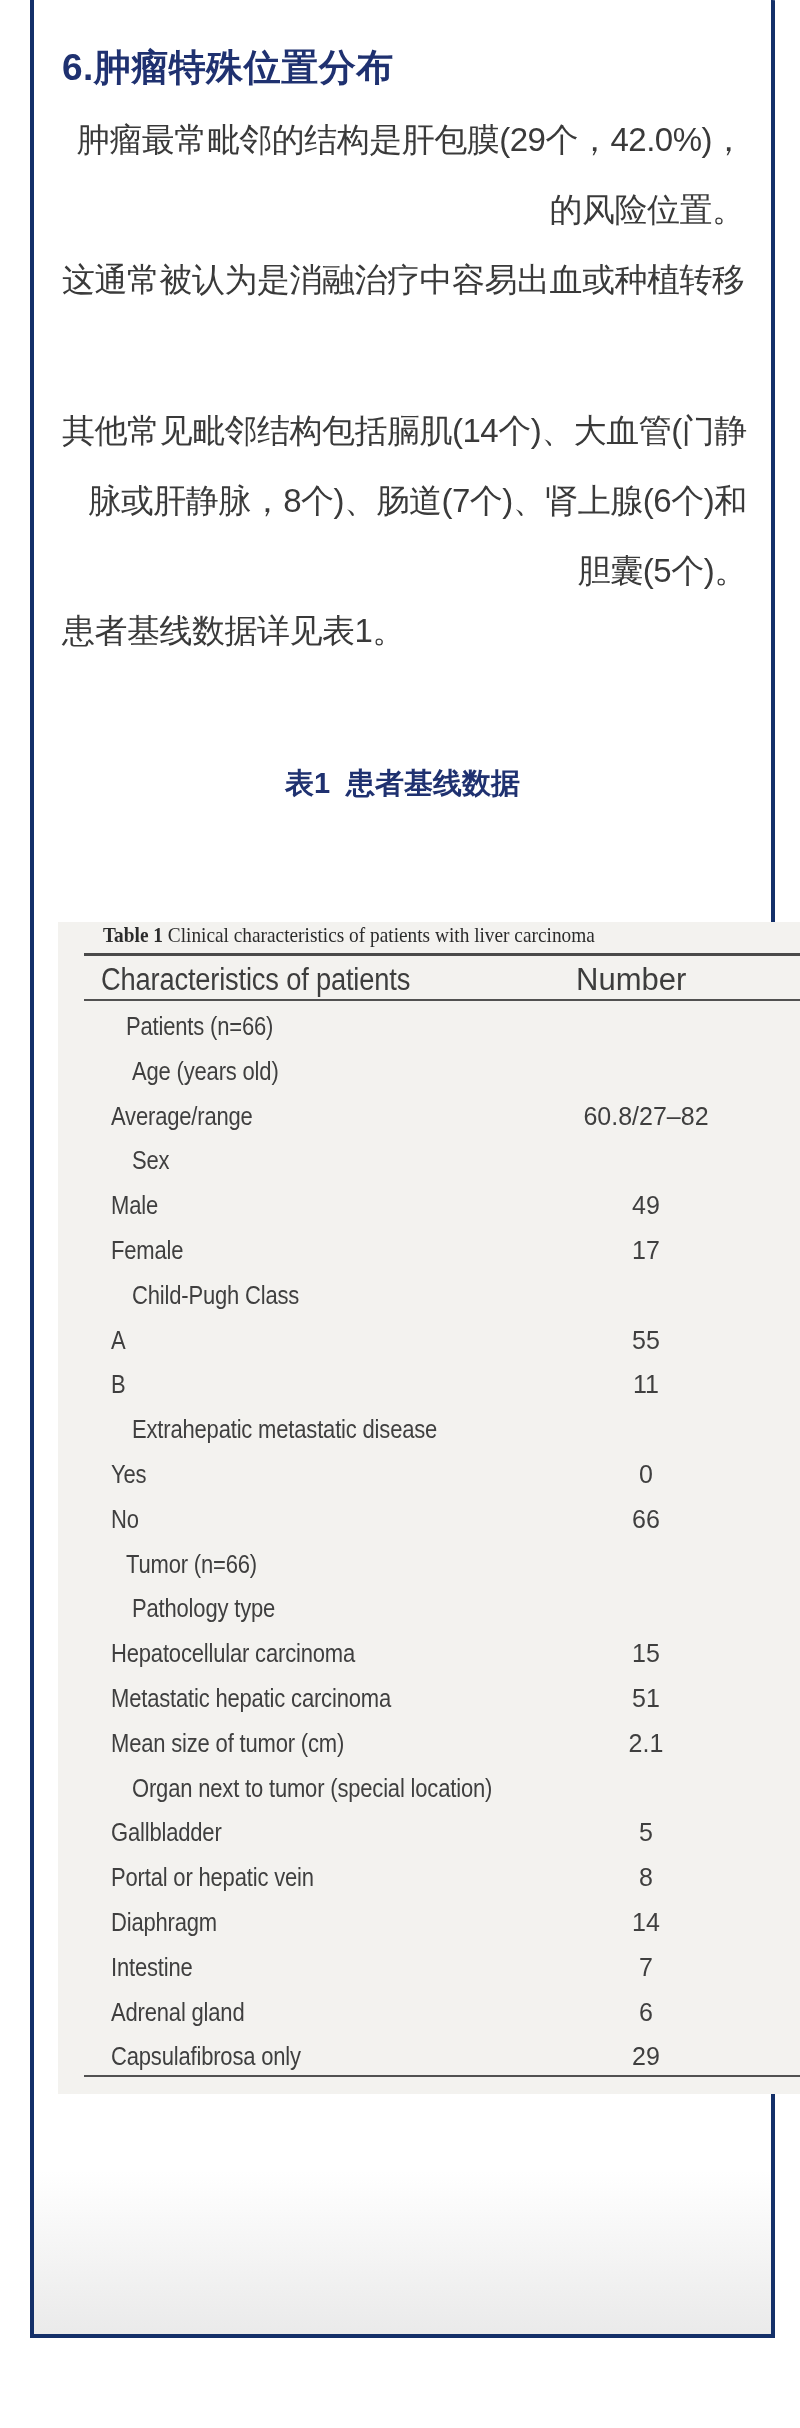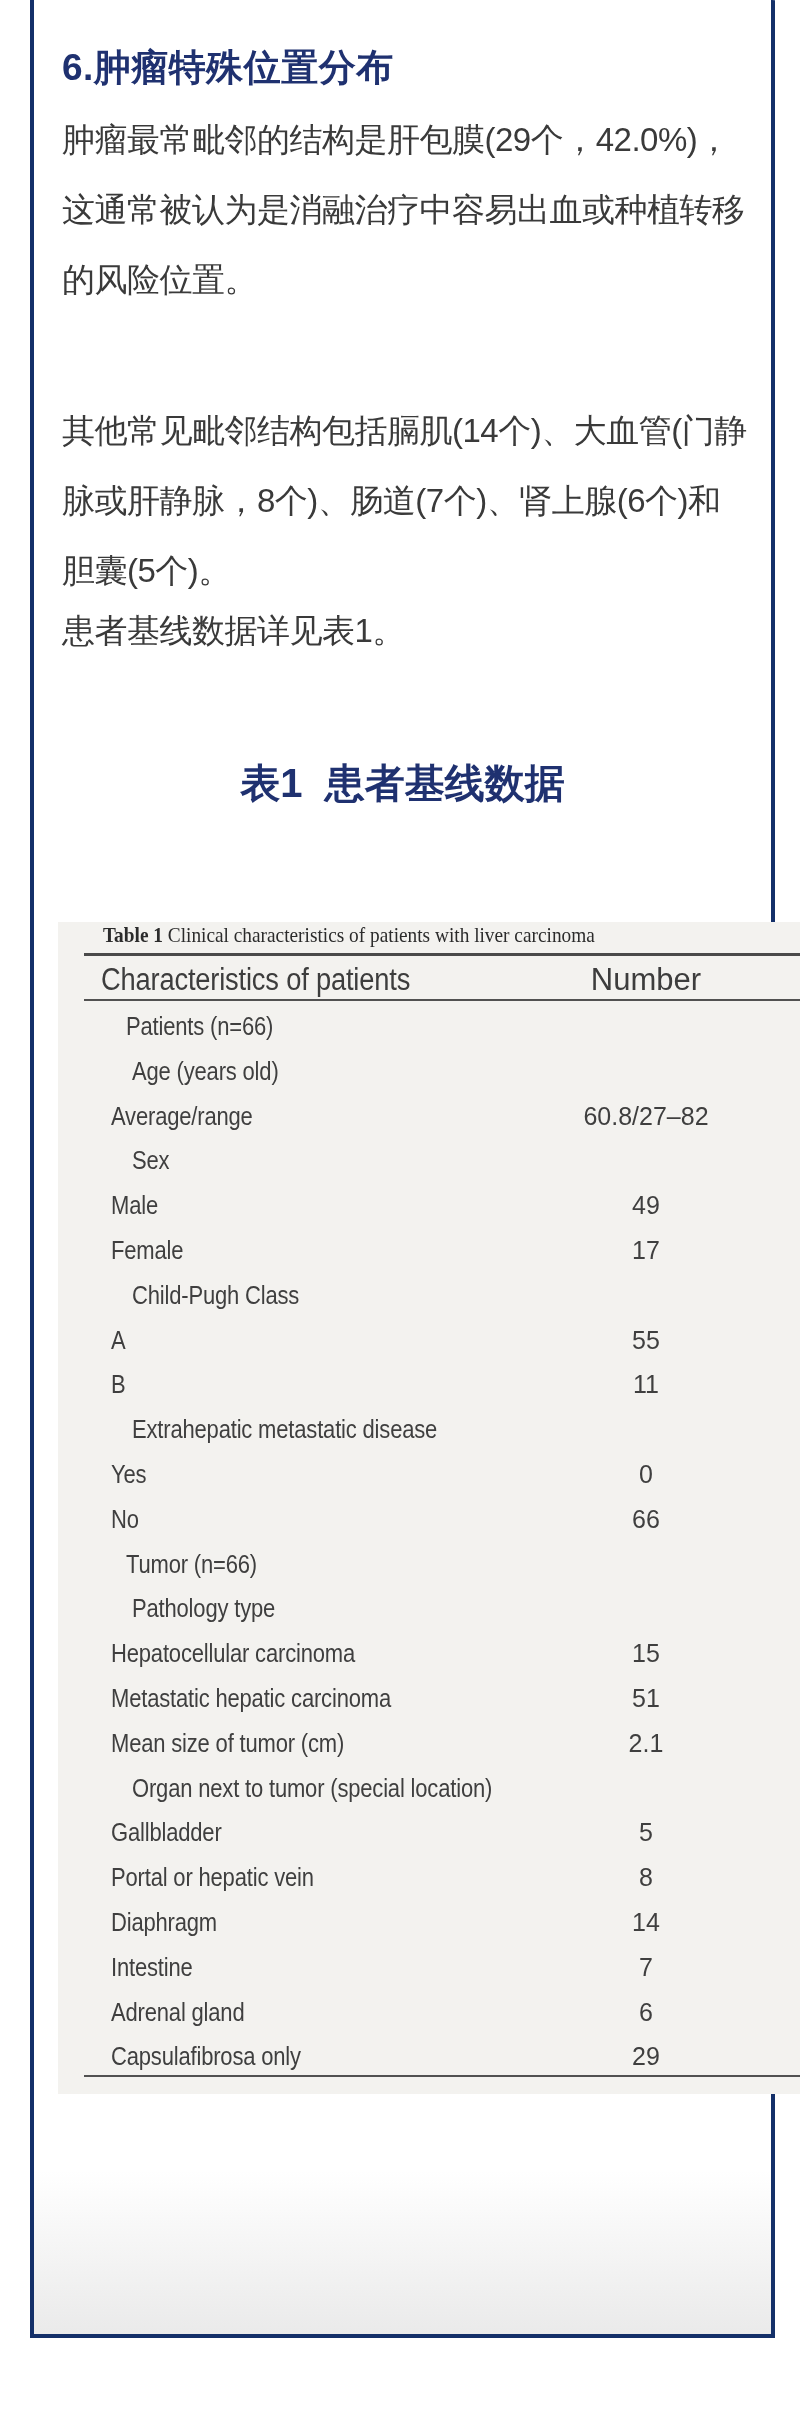--- a/index.html
+++ b/index.html
@@ -3,58 +3,58 @@
 <meta charset="utf-8">
 <style>
   html,body{margin:0;padding:0;background:#ffffff;}
   .page{position:relative;width:800px;height:2428px;background:#ffffff;overflow:hidden;
         font-family:"Liberation Sans","DejaVu Sans",sans-serif;border-radius:28px;}
   .frame{position:absolute;left:30px;top:0;width:745px;height:2338px;box-sizing:border-box;
          border-left:4px solid #143069;border-right:4px solid #143069;border-bottom:4px solid #143069;
          background:linear-gradient(180deg,#ffffff 0%,#ffffff 93%,#eaeaea 100%);}
   .sec-title{position:absolute;left:28px;top:46px;margin:0;font-size:37px;line-height:44px;
              font-weight:bold;color:#1f3170;letter-spacing:0.5px;white-space:nowrap;}
-  .para{position:absolute;left:28px;font-size:33px;color:#3a3a3a;letter-spacing:-0.5px;white-space:nowrap;}
+  .para{position:absolute;left:28px;font-size:33px;color:#3a3a3a;letter-spacing:-0.5px;white-space:nowrap;text-align:right;}
   .para .line{height:70px;line-height:70px;}
   .p1{top:105px;} .p2{top:396px;} .p3{top:596px;}
-  .table-caption{position:absolute;left:0;right:0;top:763px;text-align:center;font-size:40px;
+  .table-caption{position:absolute;left:0;right:0;top:763px;text-align:center;font-size:29px;
                  line-height:40px;font-weight:bold;color:#1f3170;white-space:pre;}
   
   .shot{position:absolute;left:24px;top:922px;width:798px;height:1172px;background:#f3f2ef;}
   .shot-title{position:absolute;left:45px;top:0;height:26px;line-height:26px;white-space:nowrap;
               font-family:"Liberation Serif","DejaVu Serif",serif;font-size:21px;color:#2b2b2b;
               transform:scaleX(0.92);transform-origin:0 50%;}
   .rule{position:absolute;left:26px;right:35px;background:#4a4a4a;}
   .rule-top{top:31px;height:3px;}
   .rule-head{top:77px;height:2px;background:#515151;}
   .rule-bottom{top:1153px;height:2px;background:#515151;}
   .thead{position:absolute;left:0;right:0;top:43px;height:30px;line-height:30px;
          font-size:31px;color:#3d3d3d;}
   .hlabel{position:absolute;left:43px;display:inline-block;transform:scaleX(0.88);
           transform-origin:0 50%;letter-spacing:-0.2px;white-space:nowrap;}
-  .hnum{position:absolute;left:518px;width:140px;text-align:center;}
+  .hnum{position:absolute;left:518px;width:140px;text-align:left;}
   .rows{position:absolute;left:0;right:0;top:82px;}
   .trow{position:relative;height:44.8px;line-height:44.8px;font-size:25px;color:#3f3f3f;}
   .trow .lbl{display:inline-block;transform:scaleX(0.88);transform-origin:0 50%;
              letter-spacing:-0.2px;white-space:nowrap;}
   .indent-0{padding-left:68px;} .indent-1{padding-left:74px;} .indent-2{padding-left:53px;}
   .trow .val{position:absolute;left:518px;top:0;width:140px;text-align:center;}
 </style>
 </head>
 <body>
 
 <div class="page">
   <div class="frame">
 
     <h1 class="sec-title">6.肿瘤特殊位置分布</h1>
 
     <div class="para p1">
         <div class="line">肿瘤最常毗邻的结构是肝包膜(29个，42.0%)，</div>
+        <div class="line">的风险位置。</div>
         <div class="line">这通常被认为是消融治疗中容易出血或种植转移</div>
-        <div class="line">的风险位置。</div>
       </div>
 
     <div class="para p2">
         <div class="line">其他常见毗邻结构包括膈肌(14个)、大血管(门静</div>
         <div class="line">脉或肝静脉，8个)、肠道(7个)、肾上腺(6个)和</div>
         <div class="line">胆囊(5个)。</div>
       </div>
 
     <div class="para p3">
         <div class="line">患者基线数据详见表1。</div>

